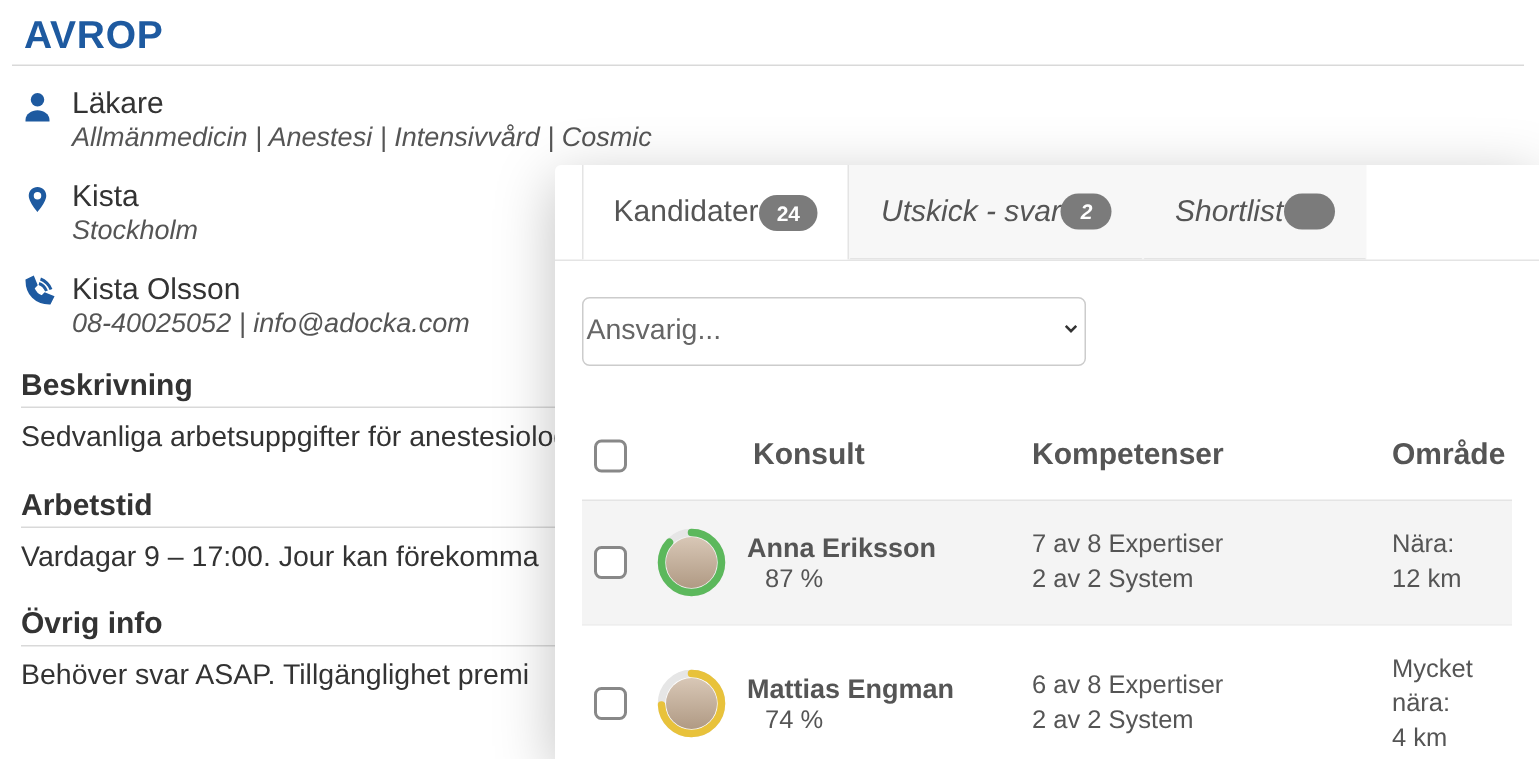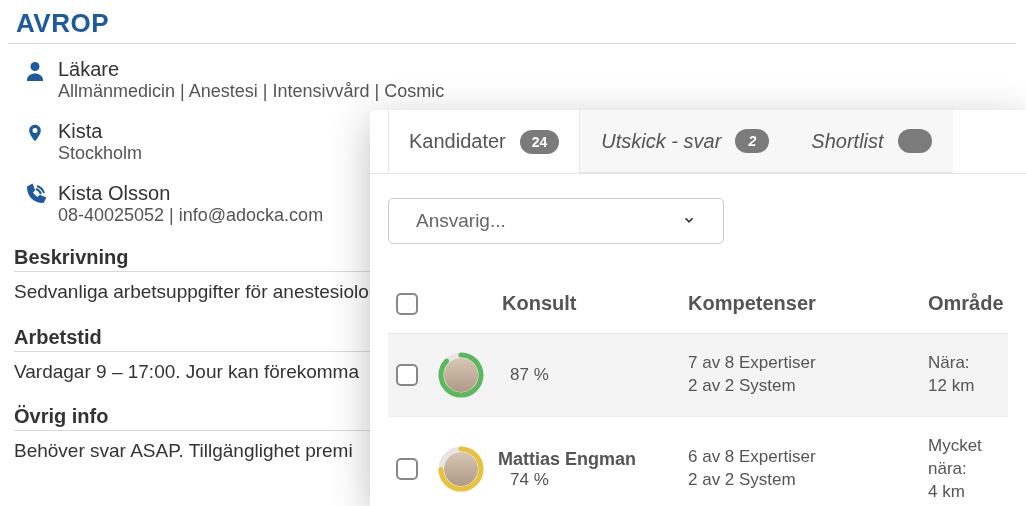--- a/index.html
+++ b/index.html
@@ -18,21 +18,21 @@
     font-weight: 700;
     letter-spacing: 0.5px;
     padding: 8px 10px 2px 16px;
   }
   hr.title-rule {
     border: none;
     border-top: 1px solid #d9d9d9;
     margin: 2px 10px 14px 8px;
   }
   .info-block {
-    padding-left: 22px;
+    padding-left: 12px;
   }
   .info-row {
     display: flex;
     align-items: flex-start;
     margin-bottom: 18px;
   }
   .info-icon {
     width: 26px;
     height: 26px;
     color: #1e5aa0;
@@ -40,20 +40,21 @@
     margin-right: 10px;
     display: flex;
     align-items: center;
     justify-content: center;
   }
   .info-text .line1 {
     font-size: 20px;
     color: #333;
   }
   .info-text .line2 {
+    font-style: italic;
     color: #555;
     font-size: 18px;
   }
   .section {
     padding: 0 14px;
     margin-top: 20px;
   }
   .section h3 {
     font-size: 20px;
     font-weight: 700;
@@ -85,21 +86,20 @@
   .tabs {
     display: flex;
     align-items: center;
     border-bottom: 1px solid #e4e4e4;
     height: 64px;
     padding-left: 18px;
   }
   .tab {
     display: flex;
     align-items: center;
-    gap: 14px;
     padding: 0 20px;
     height: 100%;
     font-size: 20px;
     color: #555;
     cursor: pointer;
     border-left: 1px solid transparent;
     border-right: 1px solid transparent;
   }
   .tab.active {
     border-left: 1px solid #e4e4e4;
@@ -127,21 +127,21 @@
   }
   .panel-body { padding: 24px 18px 0 18px; }
   .select {
     width: 336px;
     height: 46px;
     border: 1px solid #ccc;
     border-radius: 5px;
     background: #fff;
     font-size: 19px;
     color: #666;
-    padding: 0 27px;
+    padding: 0 2px;
     display: flex;
     align-items: center;
     justify-content: space-between;
     cursor: pointer;
   }
   .select .chev { color: #333; }
   .tbl {
     margin-top: 34px;
     width: 100%;
   }
@@ -325,20 +325,21 @@
           </div>
         <div class="consult">
           <div class="avatar">
             <svg viewBox="0 0 46 46">
                 <circle cx="23" cy="23" r="20" fill="none" stroke="#e6e6e6" stroke-width="5"></circle>
                 <circle cx="23" cy="23" r="20" fill="none" stroke-width="5" stroke-linecap="round" stroke-dasharray="109 126" transform="rotate(-90 23 23)" stroke="#5cb85c"></circle>
               </svg>
             <div class="face"></div>
           </div>
           <div>
+            <div class="consult-name">Anna Eriksson</div>
             <div class="consult-sub">87 %</div>
           </div>
         </div>
         <div class="cell-stack">
           <div class="l1">7 av 8 Expertiser</div>
           <div class="l2">2 av 2 System</div>
         </div>
         <div class="cell-stack">
           <div class="l1">Nära:</div>
           <div class="l2">12 km</div>

